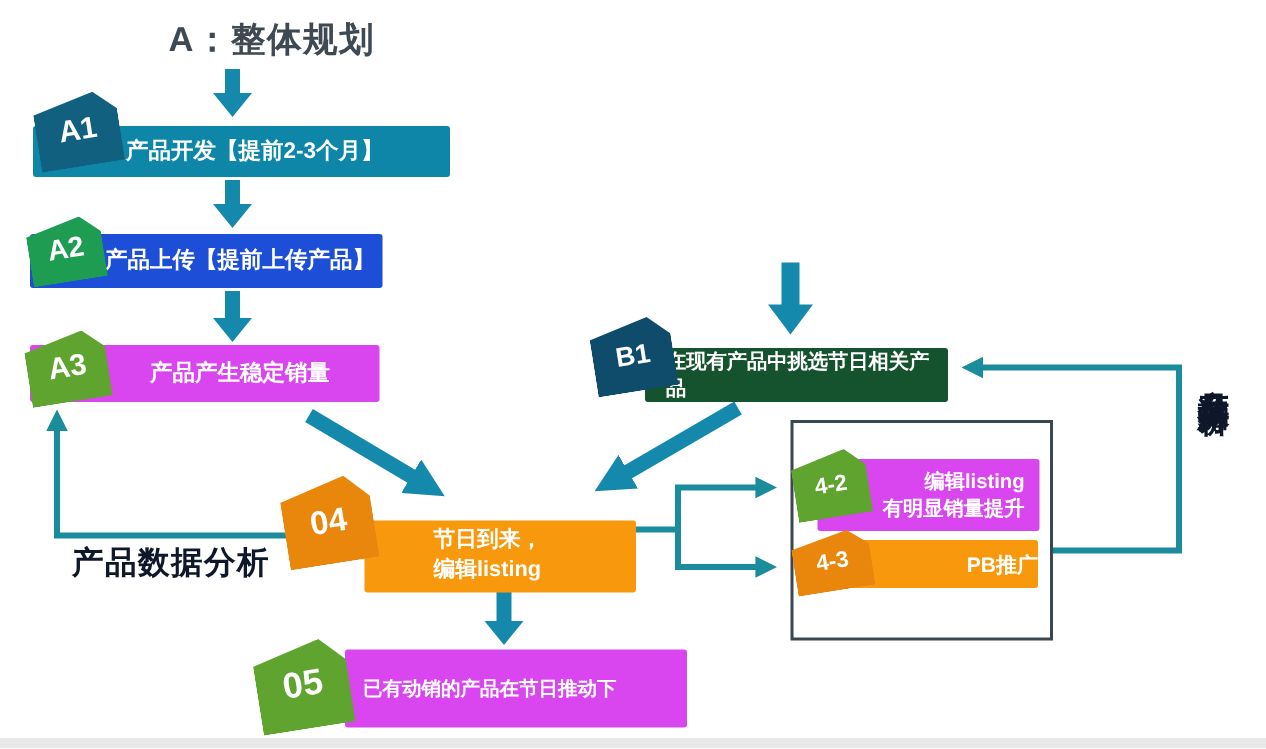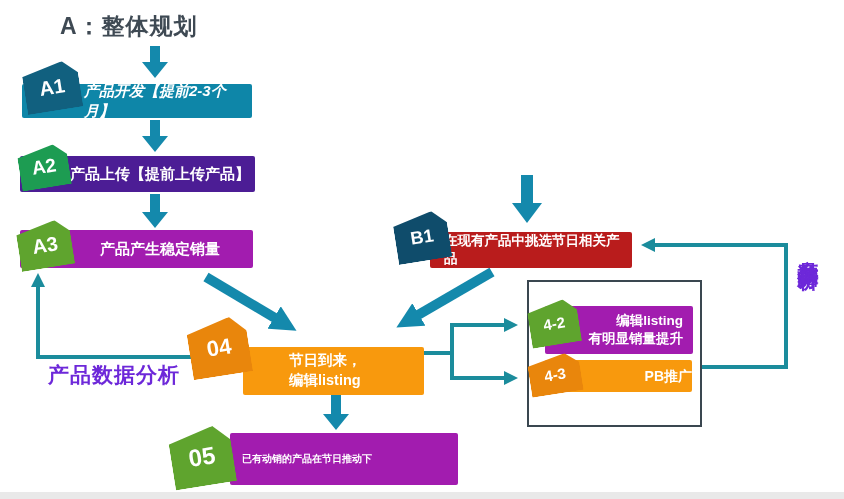--- a/index.html
+++ b/index.html
@@ -13,28 +13,28 @@
     align-items:center;border-radius:2px;box-sizing:border-box;line-height:1.35;
   }
   .bar .lines{display:block;width:100%;}
   .badge{
     position:absolute;z-index:3;color:#fff;font-weight:bold;display:flex;
     align-items:center;justify-content:center;
     clip-path:polygon(0 20%, 74% 0, 100% 28%, 100% 100%, 0 100%);
   }
   .sec-title{
     position:absolute;z-index:4;color:#3E4953;font-weight:bold;font-size:23px;
-    letter-spacing:1px;text-align:left;
+    letter-spacing:1px;text-align:right;
   }
-  .free-label{position:absolute;z-index:4;color:#6d28d9;font-weight:bold;}
+  .free-label{position:absolute;z-index:4;color:#0f172a;font-weight:bold;}
   
   .c-teal{background:#0E86A8;}     .c-teal-b{background:#11607F;}
-  .c-green{background:#4c1d95;text-align:center;}    .c-green-b{background:#1D9C52;}
-  .c-lgreen{background:#a21caf;}   .c-lgreen-b{background:#5FA42E;}
-  .c-navy{background:#b91c1c;}     .c-navy-b{background:#0F4C6B;}
+  .c-green{background:#1d4ed8;text-align:center;}    .c-green-b{background:#1D9C52;}
+  .c-lgreen{background:#d946ef;}   .c-lgreen-b{background:#5FA42E;}
+  .c-navy{background:#14532d;}     .c-navy-b{background:#0F4C6B;}
   .c-orange{background:#F8990D;}   .c-orange-b{background:#E9860C;}
   .box-42{
     position:absolute;z-index:1;left:527px;top:280px;width:175px;height:147px;
     border:2px solid #3A4750;background:#fff;box-sizing:border-box;
   }
   .edge-strip{position:absolute;background:#e9e9e9;z-index:0;}
   .r-align{justify-content:flex-end;text-align:right;}
 </style>
 </head>
 <body>
@@ -65,21 +65,21 @@
     <polyline points="424,353 452,353" fill="none" stroke="#1B8C9C" stroke-width="4"></polyline>
     <polyline points="452,325 452,378" fill="none" stroke="#1B8C9C" stroke-width="4"></polyline>
     <line x1="450" y1="325" x2="504" y2="325" stroke="#1B8C9C" stroke-width="4" marker-end="url(#headSmall)"></line>
     <line x1="450" y1="378" x2="504" y2="378" stroke="#1B8C9C" stroke-width="4" marker-end="url(#headSmall)"></line>
 
     <polyline points="700,367 786,367 786,245 655,245" fill="none" stroke="#1B8C9C" stroke-width="4" marker-end="url(#headSmall)"></polyline>
   </svg>
 
   <div class="sec-title" style="left:60px;top:11px;width:190px;">A：整体规划</div>
 
-  <div class="bar c-teal" style="left:22px;top:84px;width:230px;height:34px;font-size:15px;padding-left:62px;font-style:italic;">
+  <div class="bar c-teal" style="left:22px;top:84px;width:278px;height:34px;font-size:15px;padding-left:62px;">
     <span>产品开发【提前2-3个月】</span>
   </div>
   <div class="badge c-teal-b" style="left:24px;top:63px;width:56px;height:48px;font-size:20px;transform:rotate(-9deg);">A1</div>
 
   <div class="bar c-green" style="left:20px;top:156px;width:235px;height:36px;font-size:15px;padding-left:50px;">
     <span>产品上传【提前上传产品】</span>
   </div>
   <div class="badge c-green-b" style="left:19px;top:146px;width:50px;height:42px;font-size:19px;transform:rotate(-9deg);">A2</div>
 
   <div class="bar c-lgreen" style="left:20px;top:230px;width:233px;height:38px;font-size:15px;padding-left:80px;">
@@ -108,21 +108,21 @@
       <span style="display:block;">有明显销量提升</span>
     </span>
   </div>
   <div class="badge c-lgreen-b" style="left:529px;top:301px;width:50px;height:44px;font-size:15px;transform:rotate(-9deg);">4-2</div>
 
   <div class="bar c-orange r-align" style="left:545px;top:360px;width:147px;height:32px;font-size:14px;">
     <span>PB推广</span>
   </div>
   <div class="badge c-orange-b" style="left:529px;top:355px;width:52px;height:39px;font-size:15px;transform:rotate(-9deg);">4-3</div>
 
-  <div class="bar c-lgreen" style="left:230px;top:433px;width:228px;height:52px;font-size:10px;padding-left:12px;">
+  <div class="bar c-lgreen" style="left:230px;top:433px;width:228px;height:52px;font-size:13px;padding-left:12px;">
     <span class="lines">
       <span style="display:block;">已有动销的产品在节日推动下</span>
     </span>
   </div>
   <div class="badge c-lgreen-b" style="left:171px;top:428px;width:62px;height:58px;font-size:24px;transform:rotate(-9deg);">05</div>
 
   <div class="free-label" style="left:48px;top:361px;font-size:21px;letter-spacing:1px;">产品数据分析</div>
   <div class="free-label" style="left:794px;top:243px;font-size:21px;writing-mode:vertical-rl;text-orientation:upright;letter-spacing:2px;height:145px;">产品数据分析</div>
 
   <div class="edge-strip" style="left:0;top:492px;width:844px;height:7px;"></div>

